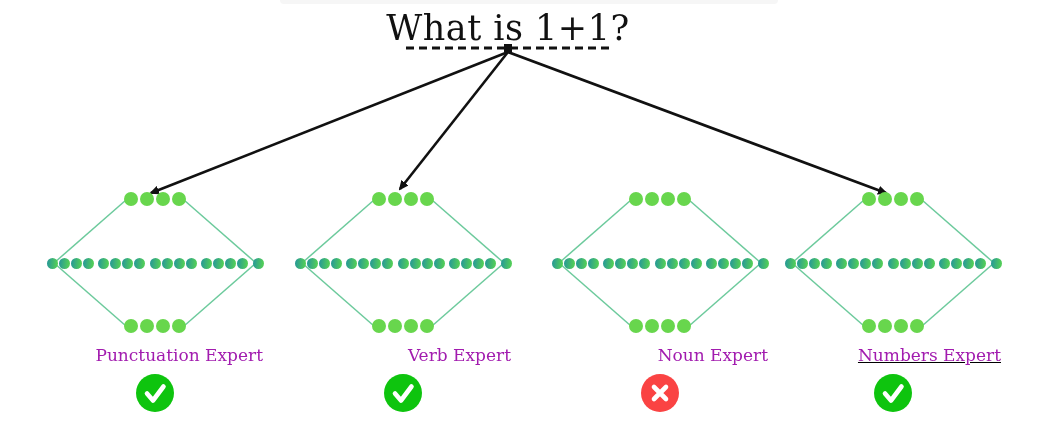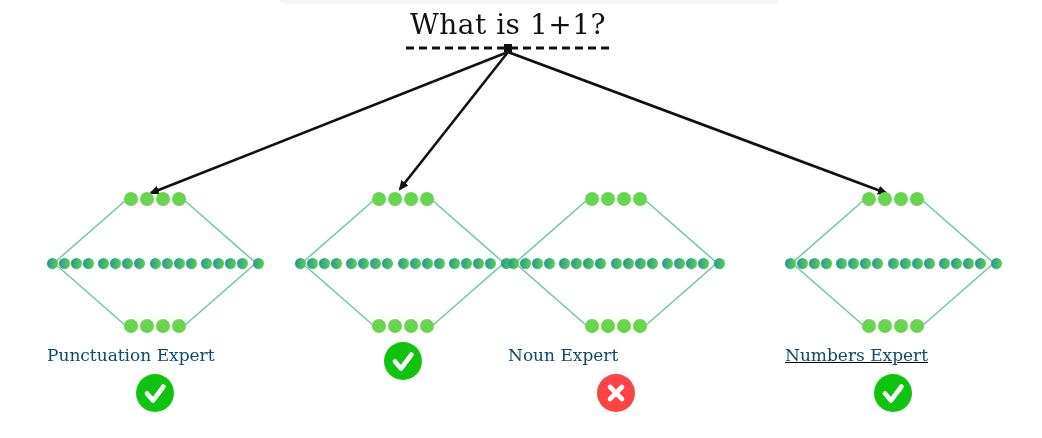--- a/index.html
+++ b/index.html
@@ -6,36 +6,36 @@
   #canvas{
     position:relative;width:1042px;height:438px;background:#ffffff;overflow:hidden;
     font-family:"DejaVu Serif","Liberation Serif",serif;
   }
   .top-artifact{
     position:absolute;left:280px;top:0;width:498px;height:4px;
     background:#f6f6f6;border-radius:0 0 6px 6px;
   }
   .title{
     position:absolute;left:358px;top:8px;width:300px;
-    text-align:center;font-size:28px;color:#111;letter-spacing:0.5px;white-space:nowrap;
+    text-align:center;font-size:35px;color:#111;letter-spacing:0.5px;white-space:nowrap;
   }
   #overlay{position:absolute;left:0;top:0;pointer-events:none;}
   .expert-card{position:absolute;top:192px;width:216px;}
   .network{position:relative;width:216px;height:141px;}
   .edges{position:absolute;left:0;top:0;}
   .row{position:absolute;left:0;width:216px;display:flex;justify-content:center;align-items:center;}
   .row-top{top:0;height:14px;}
   .row-mid{top:64px;height:14px;}
   .row-bot{top:127px;height:14px;}
   .dot{border-radius:50%;flex:0 0 auto;}
   .dot.light{width:14px;height:14px;background:#68d64d;margin:0 1px;}
   .dot.grad{width:11px;height:11px;margin:0 0.5px;
     background:linear-gradient(95deg,#2b9d92 12%,#52cd58 88%);}
   .dot.ggap{margin-left:4px;}
-  .expert-label{margin-top:12px;text-align:left;font-size:17px;color:#0c4a6e;white-space:nowrap;}
+  .expert-label{margin-top:12px;text-align:right;font-size:17px;color:#a21caf;white-space:nowrap;}
   .badge-wrap{display:flex;justify-content:center;margin-top:9px;}
 </style>
 </head>
 <body>
 
 <div id="canvas">
 
   <div class="top-artifact"></div>
 
   <div class="title">What is 1+1?</div>
@@ -138,29 +138,30 @@
             <div class="dot grad"></div>
             <div class="dot grad ggap"></div>
           </div>
         <div class="row row-bot">
             <div class="dot light"></div>
             <div class="dot light"></div>
             <div class="dot light"></div>
             <div class="dot light"></div>
           </div>
       </div>
+      <div class="expert-label">Verb Expert</div>
       <div class="badge-wrap">
           <svg width="38" height="38">
             <circle cx="19" cy="19" r="19" fill="#0ec40e"></circle>
             <path d="M11 19.5 L17 26.5 L27.5 12.5" stroke="#fff" stroke-width="4.6" fill="none" stroke-linecap="round" stroke-linejoin="round"></path>
           </svg>
         </div>
     </div>
 
-    <div class="expert-card" style="left: 508px;">
+    <div class="expert-card" style="left: 552px;">
       <div class="network">
         <svg class="edges" width="216" height="141">
           <line x1="7" y1="71" x2="79" y2="8" stroke="#6cca9c" stroke-width="1.5"></line>
           <line x1="137" y1="8" x2="209" y2="71" stroke="#6cca9c" stroke-width="1.5"></line>
           <line x1="209" y1="71" x2="137" y2="134" stroke="#6cca9c" stroke-width="1.5"></line>
           <line x1="79" y1="134" x2="7" y2="71" stroke="#6cca9c" stroke-width="1.5"></line>
         </svg>
         <div class="row row-top">
             <div class="dot light"></div>
             <div class="dot light"></div>

